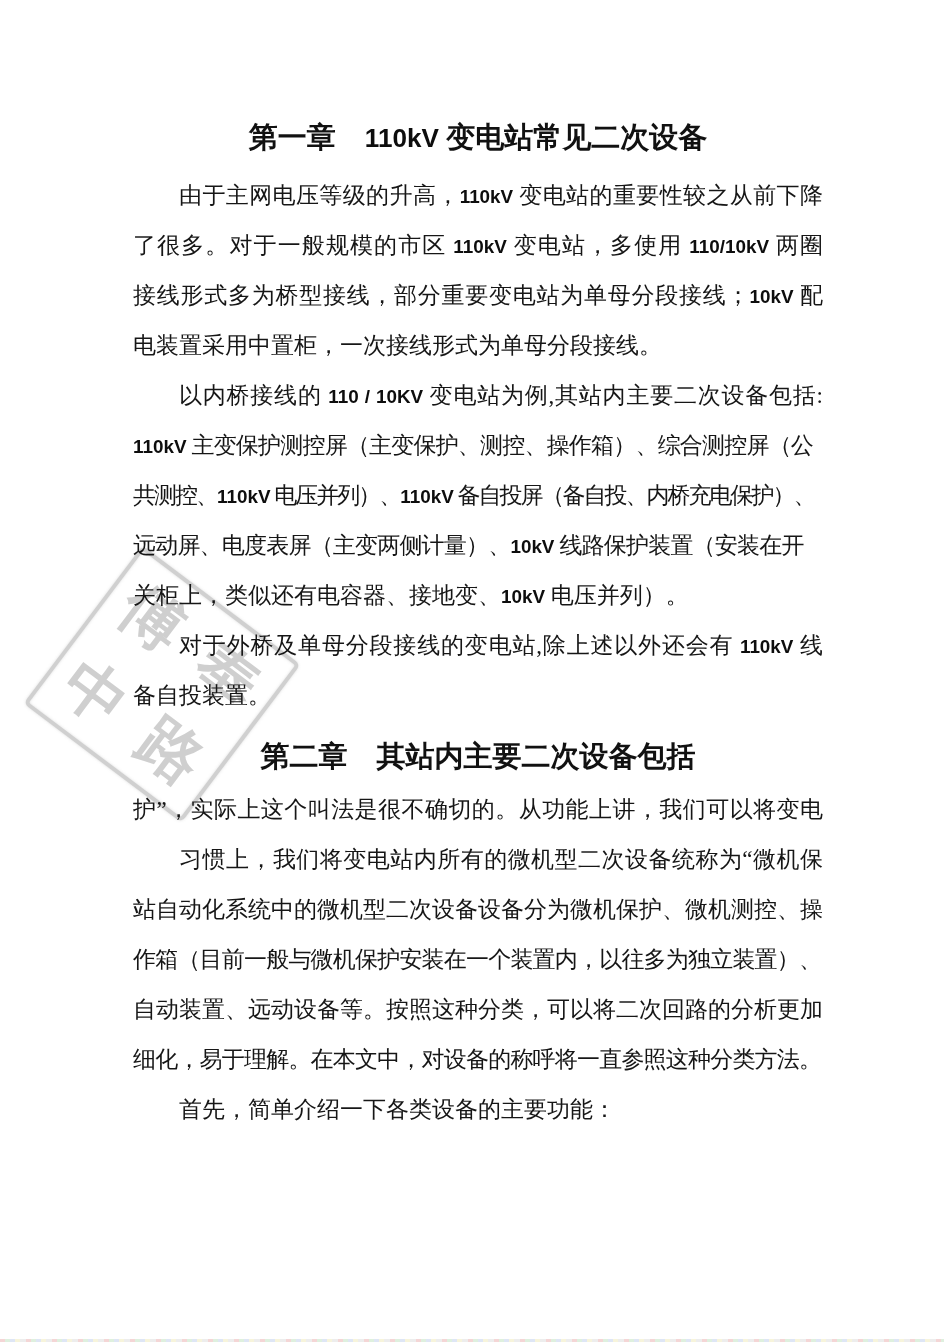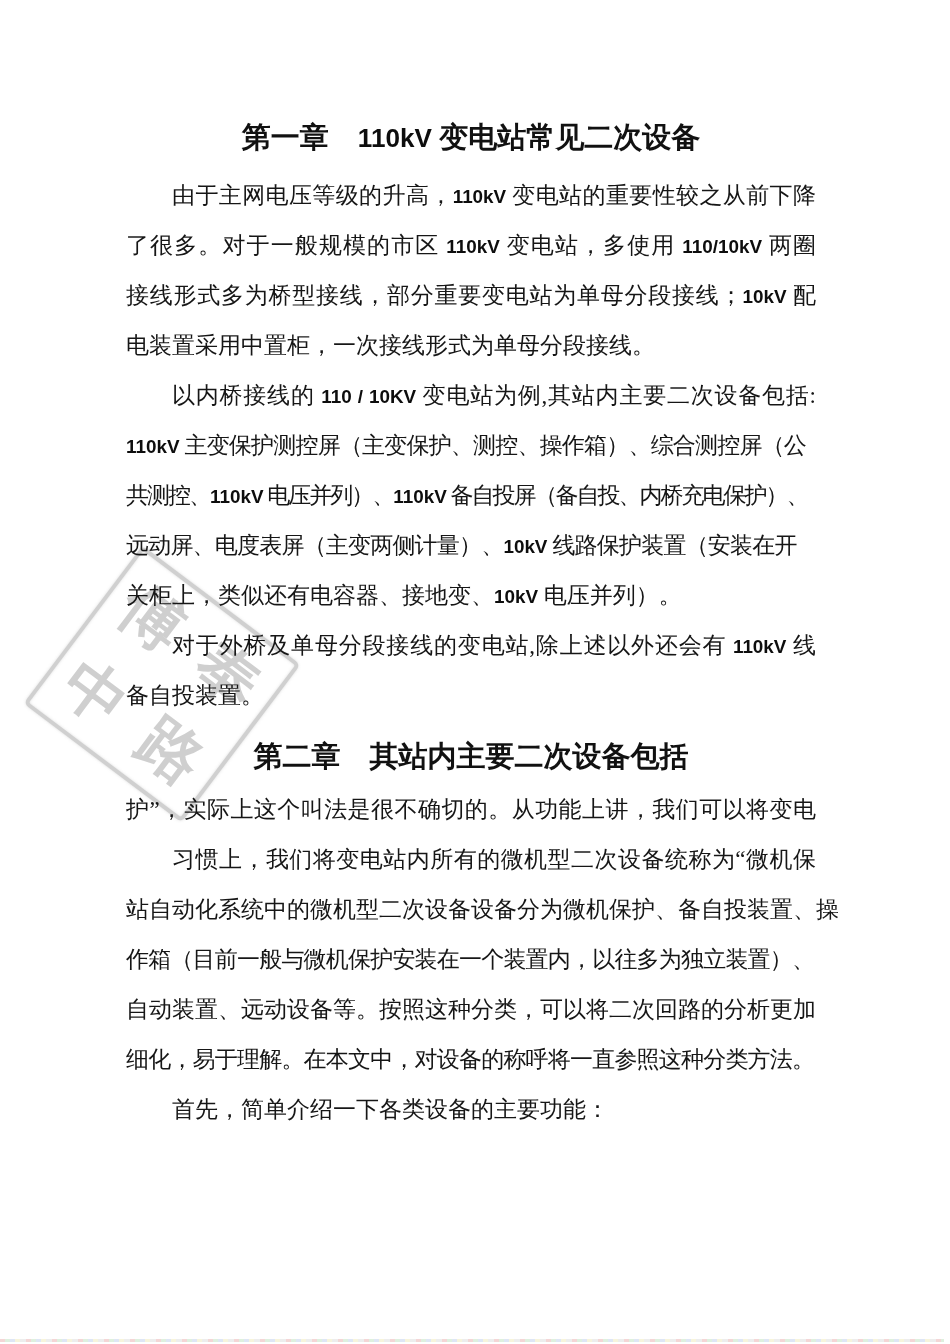--- a/index.html
+++ b/index.html
@@ -7,21 +7,21 @@
     position:relative;
     width:950px;height:1344px;
     margin:0 auto;
     background:#ffffff;
     overflow:hidden;
     font-family:"Liberation Serif","DejaVu Serif",serif;
     color:#161616;
   }
   .doc{
     position:absolute;
-    left:126px;top:112px;width:690px;
+    left:133px;top:112px;width:690px;
     z-index:2;
   }
   .chapter-title{
     height:50px;line-height:50px;
     text-align:center;
     font-weight:bold;
     font-size:29px;
     white-space:nowrap;
     color:#111;
   }
@@ -113,21 +113,21 @@
     <div>
       <div class="line indent zh">对于外桥及单母分段接线的变电站,除上述以外还会有 <span class="num">110kV</span> 线</div>
       <div class="line end zh">备自投装置。</div>
     </div>
 
     <div class="chapter-title title-2 zh">第二章　其站内主要二次设备包括</div>
 
     <div>
       <div class="line zh">护”，实际上这个叫法是很不确切的。从功能上讲，我们可以将变电</div>
       <div class="line indent zh">习惯上，我们将变电站内所有的微机型二次设备统称为“微机保</div>
-      <div class="line zh">站自动化系统中的微机型二次设备设备分为微机保护、备自投装置、操</div>
+      <div class="line zh">站自动化系统中的微机型二次设备设备分为微机保护、微机测控、操</div>
       <div class="line tight zh">作箱（目前一般与微机保护安装在一个装置内，以往多为独立装置）、</div>
       <div class="line zh">自动装置、远动设备等。按照这种分类，可以将二次回路的分析更加</div>
       <div class="line tight zh">细化，易于理解。在本文中，对设备的称呼将一直参照这种分类方法。</div>
     </div>
 
     <div>
       <div class="line indent end zh">首先，简单介绍一下各类设备的主要功能：</div>
     </div>
 
   </div>

